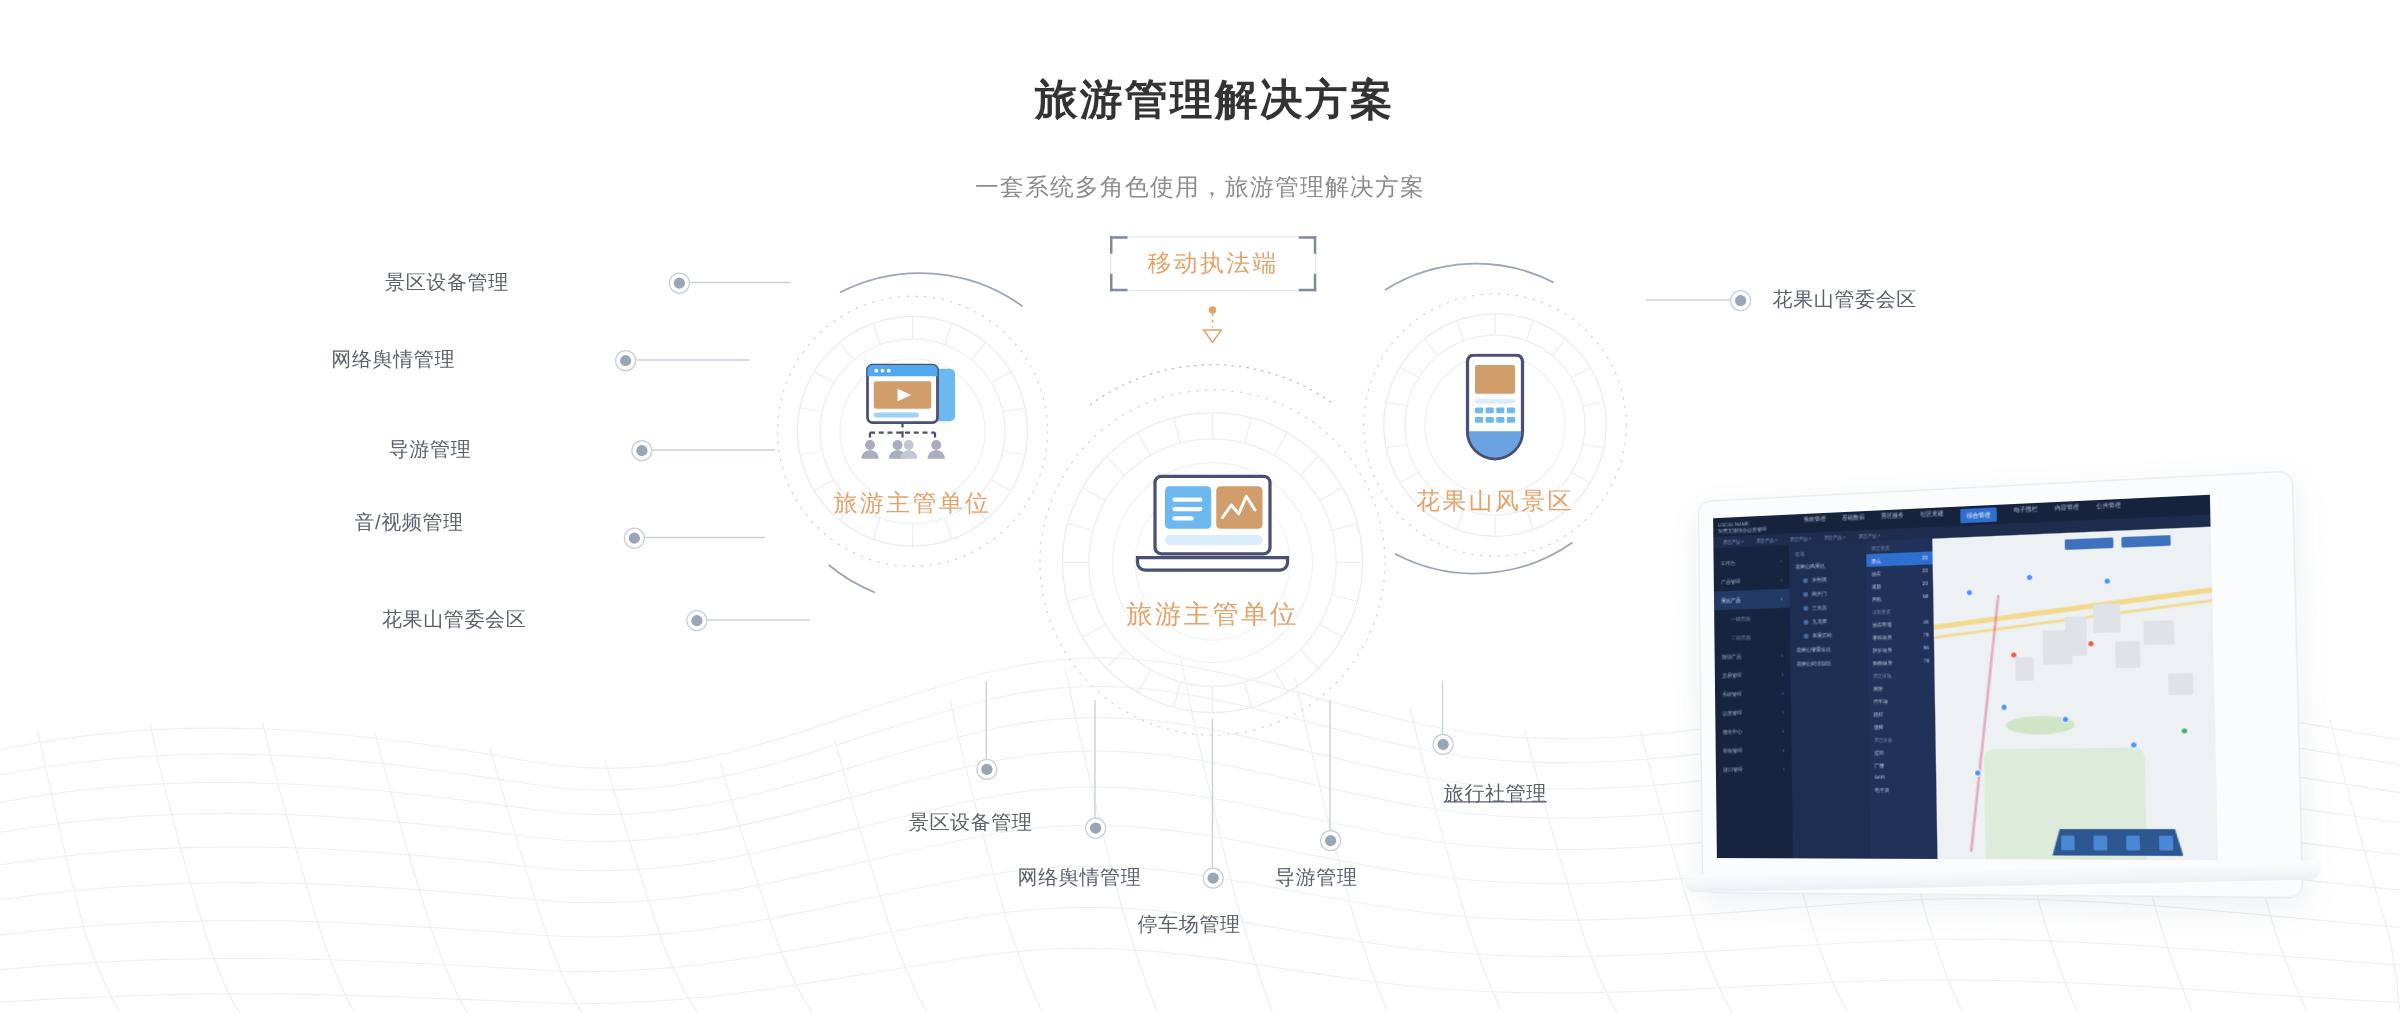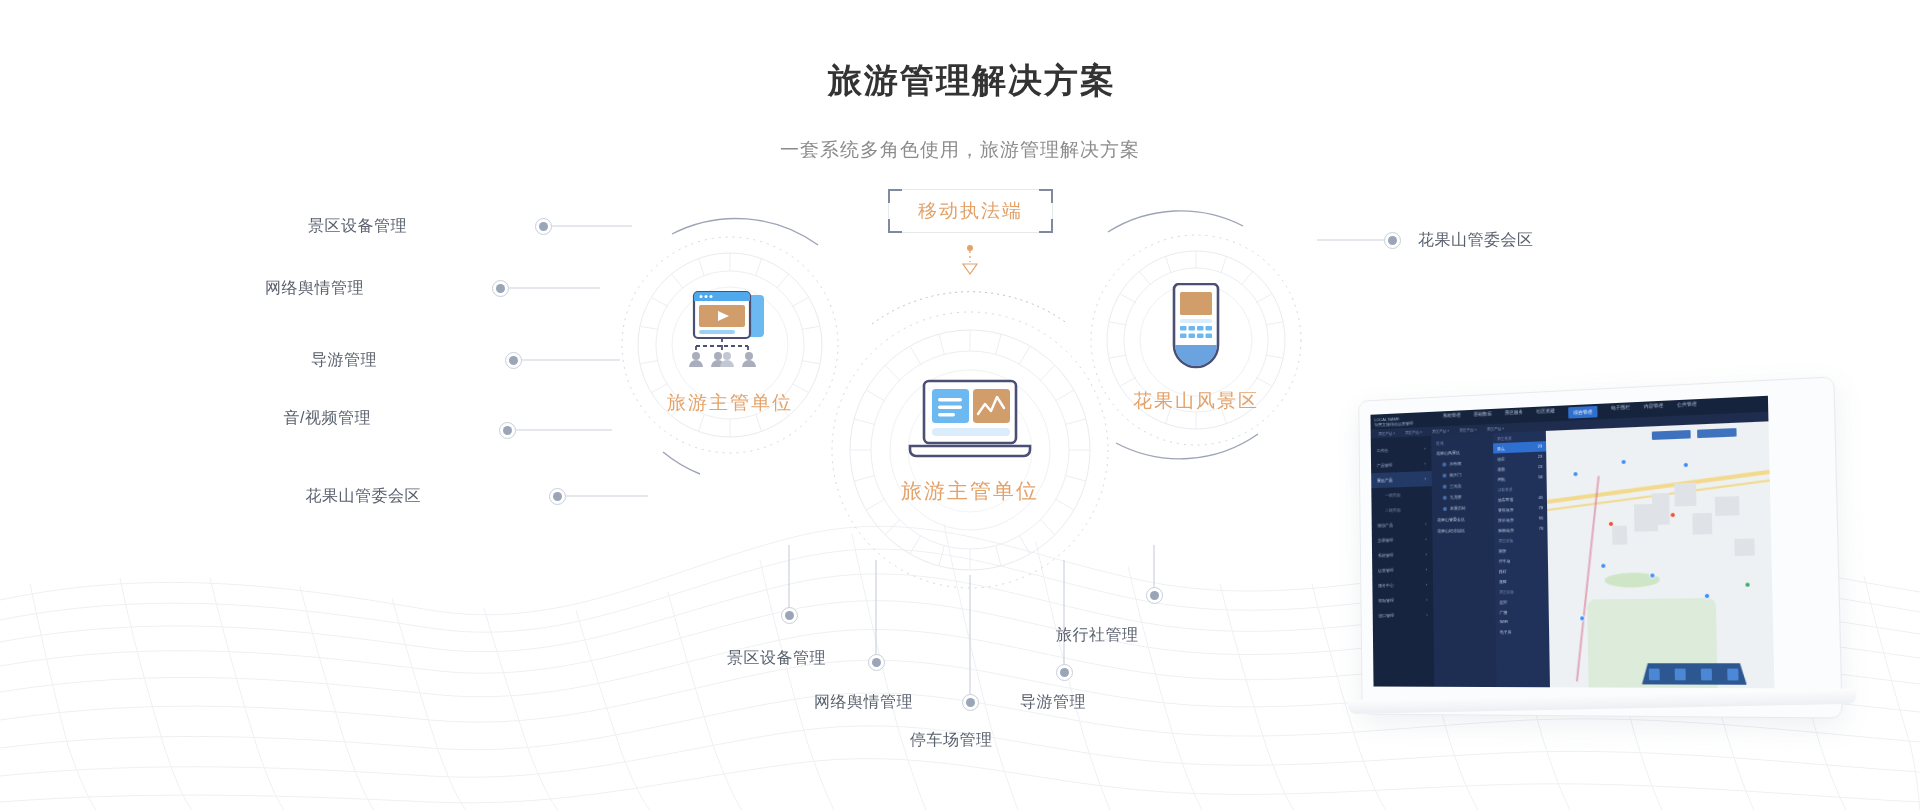--- a/index.html
+++ b/index.html
@@ -327,21 +327,21 @@
   <span class="dot" style="left:868px;top:654px;"></span>
   <div class="lbl" style="left:814px;top:692px;">网络舆情管理</div>
 
   <span class="dot" style="left:962px;top:694px;"></span>
   <div class="lbl" style="left:910px;top:730px;">停车场管理</div>
 
   <span class="dot" style="left:1056px;top:664px;"></span>
   <div class="lbl" style="left:1020px;top:692px;">导游管理</div>
 
   <span class="dot" style="left:1146px;top:587px;"></span>
-  <div class="lbl" style="left:1056px;top:625px;">旅行社管理</div>
+  <div class="lbl" style="left:1155px;top:625px;text-decoration:underline;">旅行社管理</div>
 
   <div class="icon-wrap" style="left:678px;top:290px;width:104px;height:80px;">
     <svg viewBox="0 0 104 80" width="104" height="80">
       <rect x="30" y="5" width="56" height="42" rx="4" fill="#6cb8f0"></rect>
       <rect x="16" y="2" width="56" height="46" rx="4" fill="#ffffff" stroke="#4a4f73" stroke-width="2.2"></rect>
       <path d="M16,6 a4,4 0 0 1 4,-4 h48 a4,4 0 0 1 4,4 v5 h-56 z" fill="#4fa9ec"></path>
       <circle cx="23" cy="6.5" r="1.5" fill="#fff"></circle>
         <circle cx="28" cy="6.5" r="1.5" fill="#fff"></circle>
         <circle cx="33" cy="6.5" r="1.5" fill="#fff"></circle>
       <rect x="21" y="15" width="46" height="22" rx="2" fill="#d19d6b"></rect>

